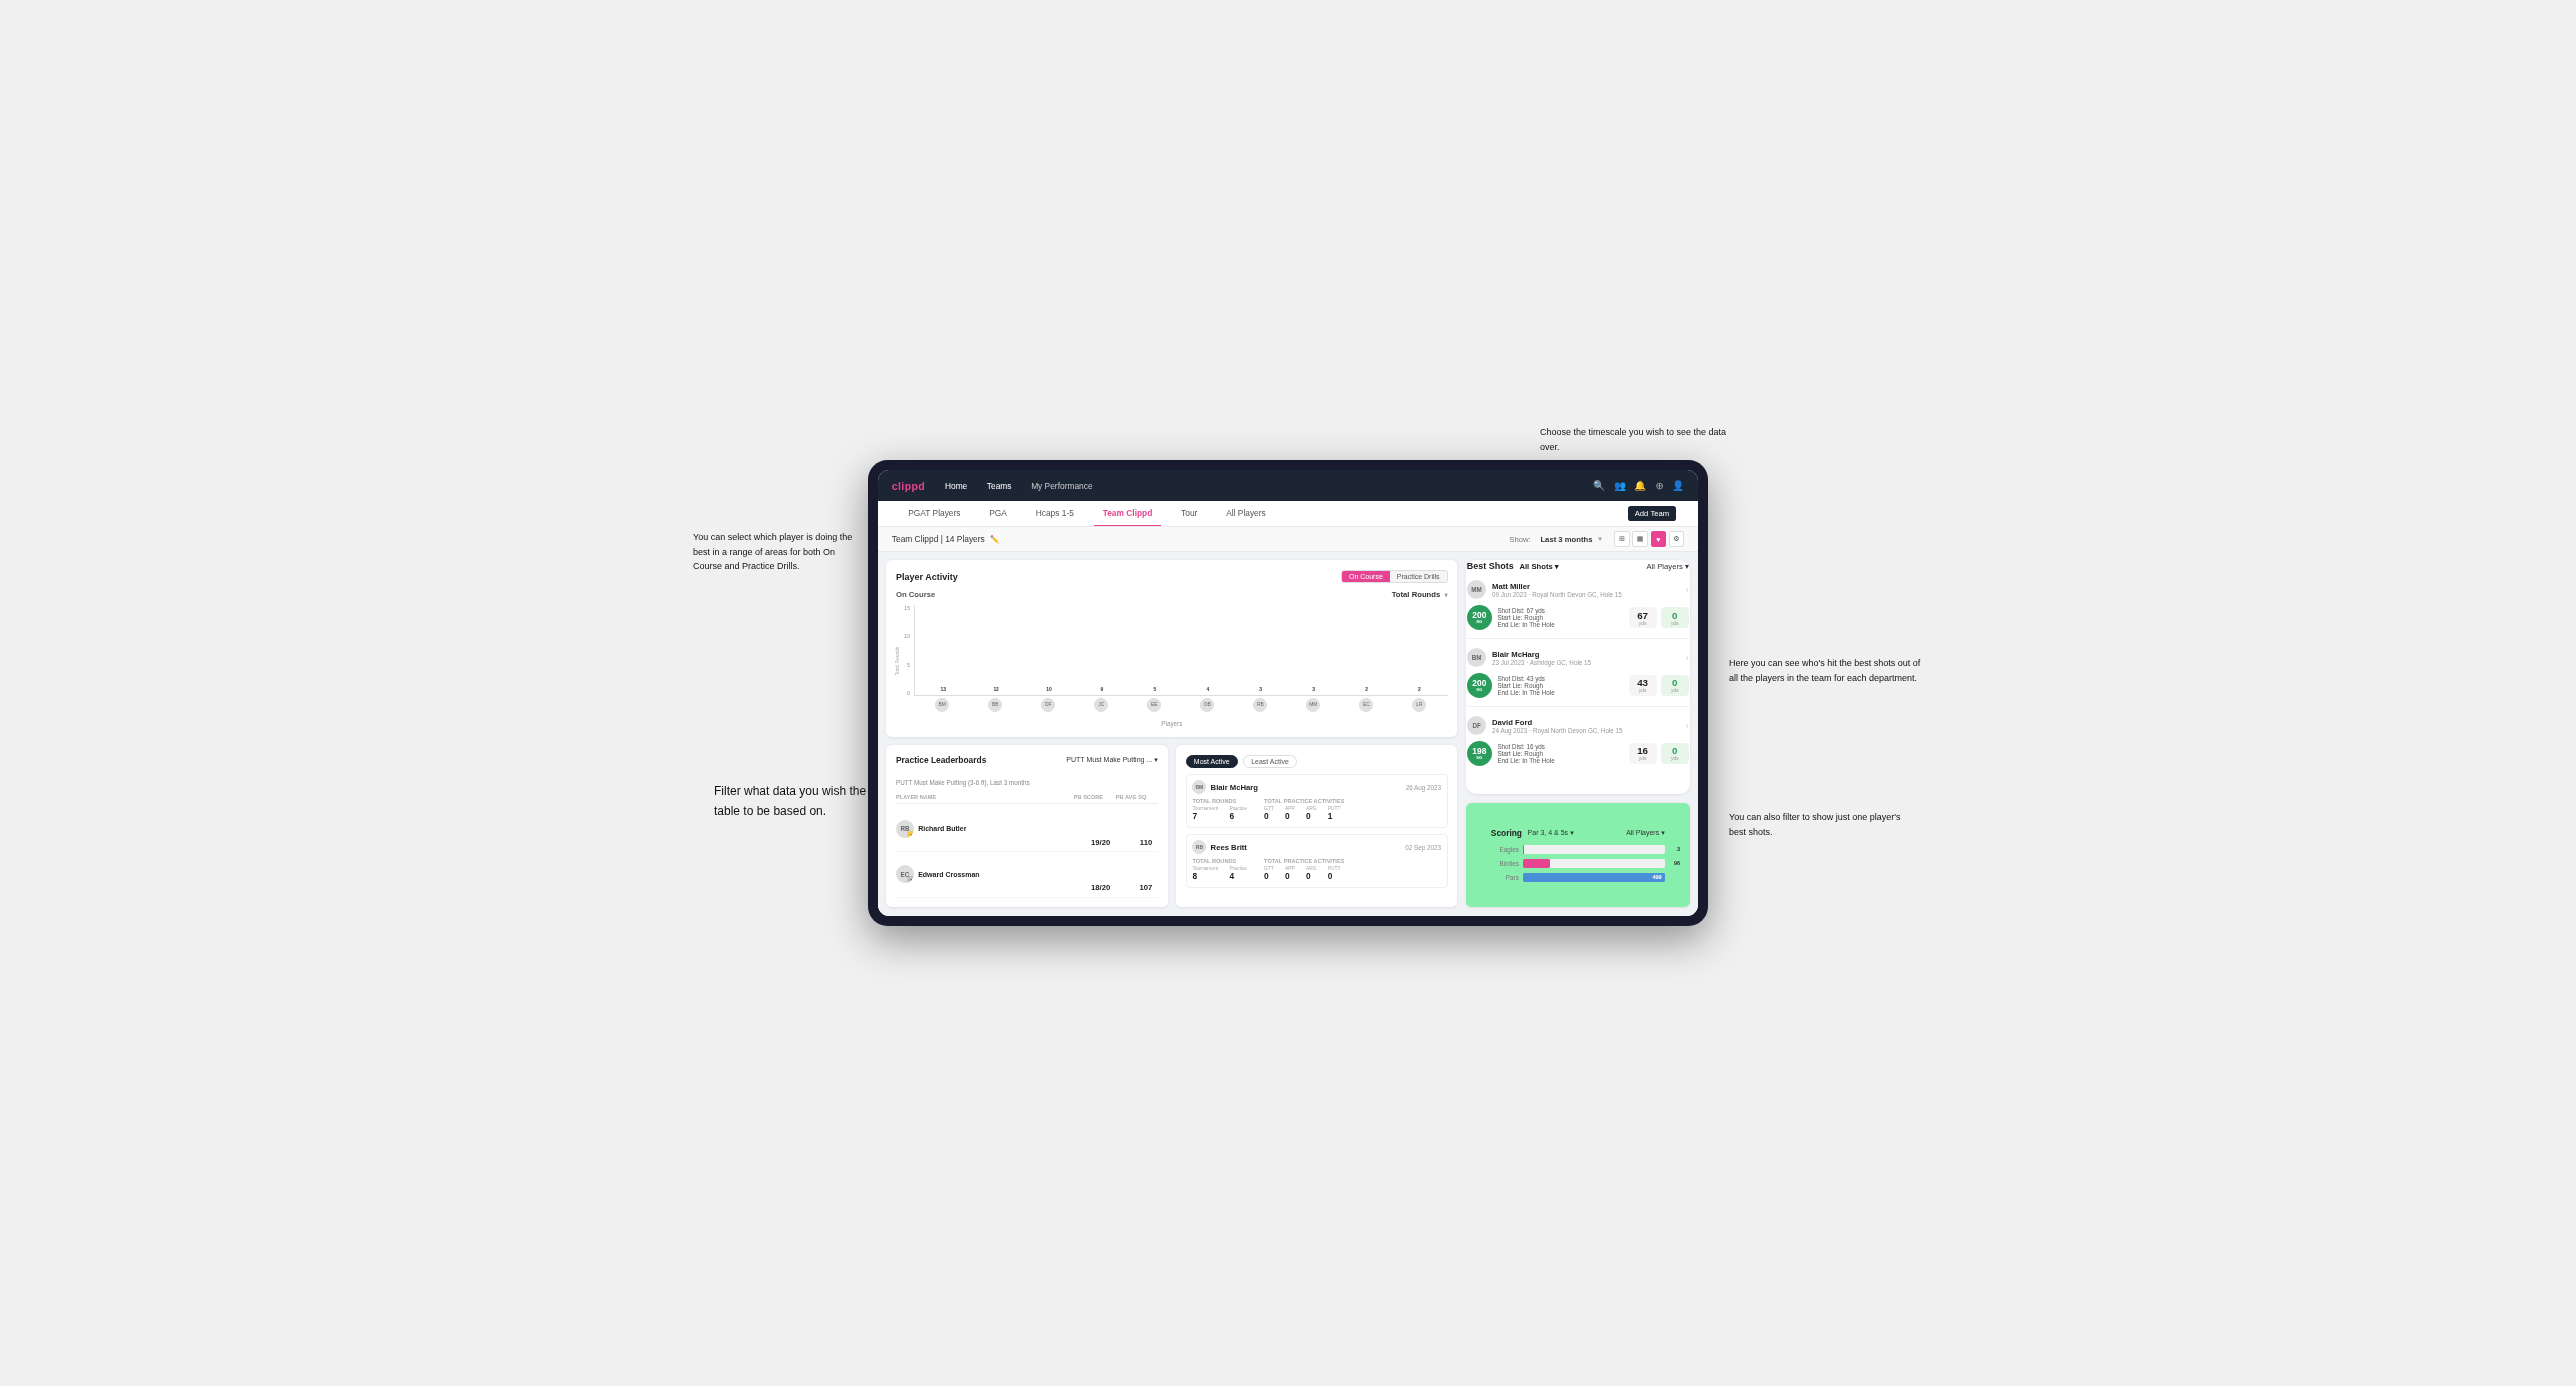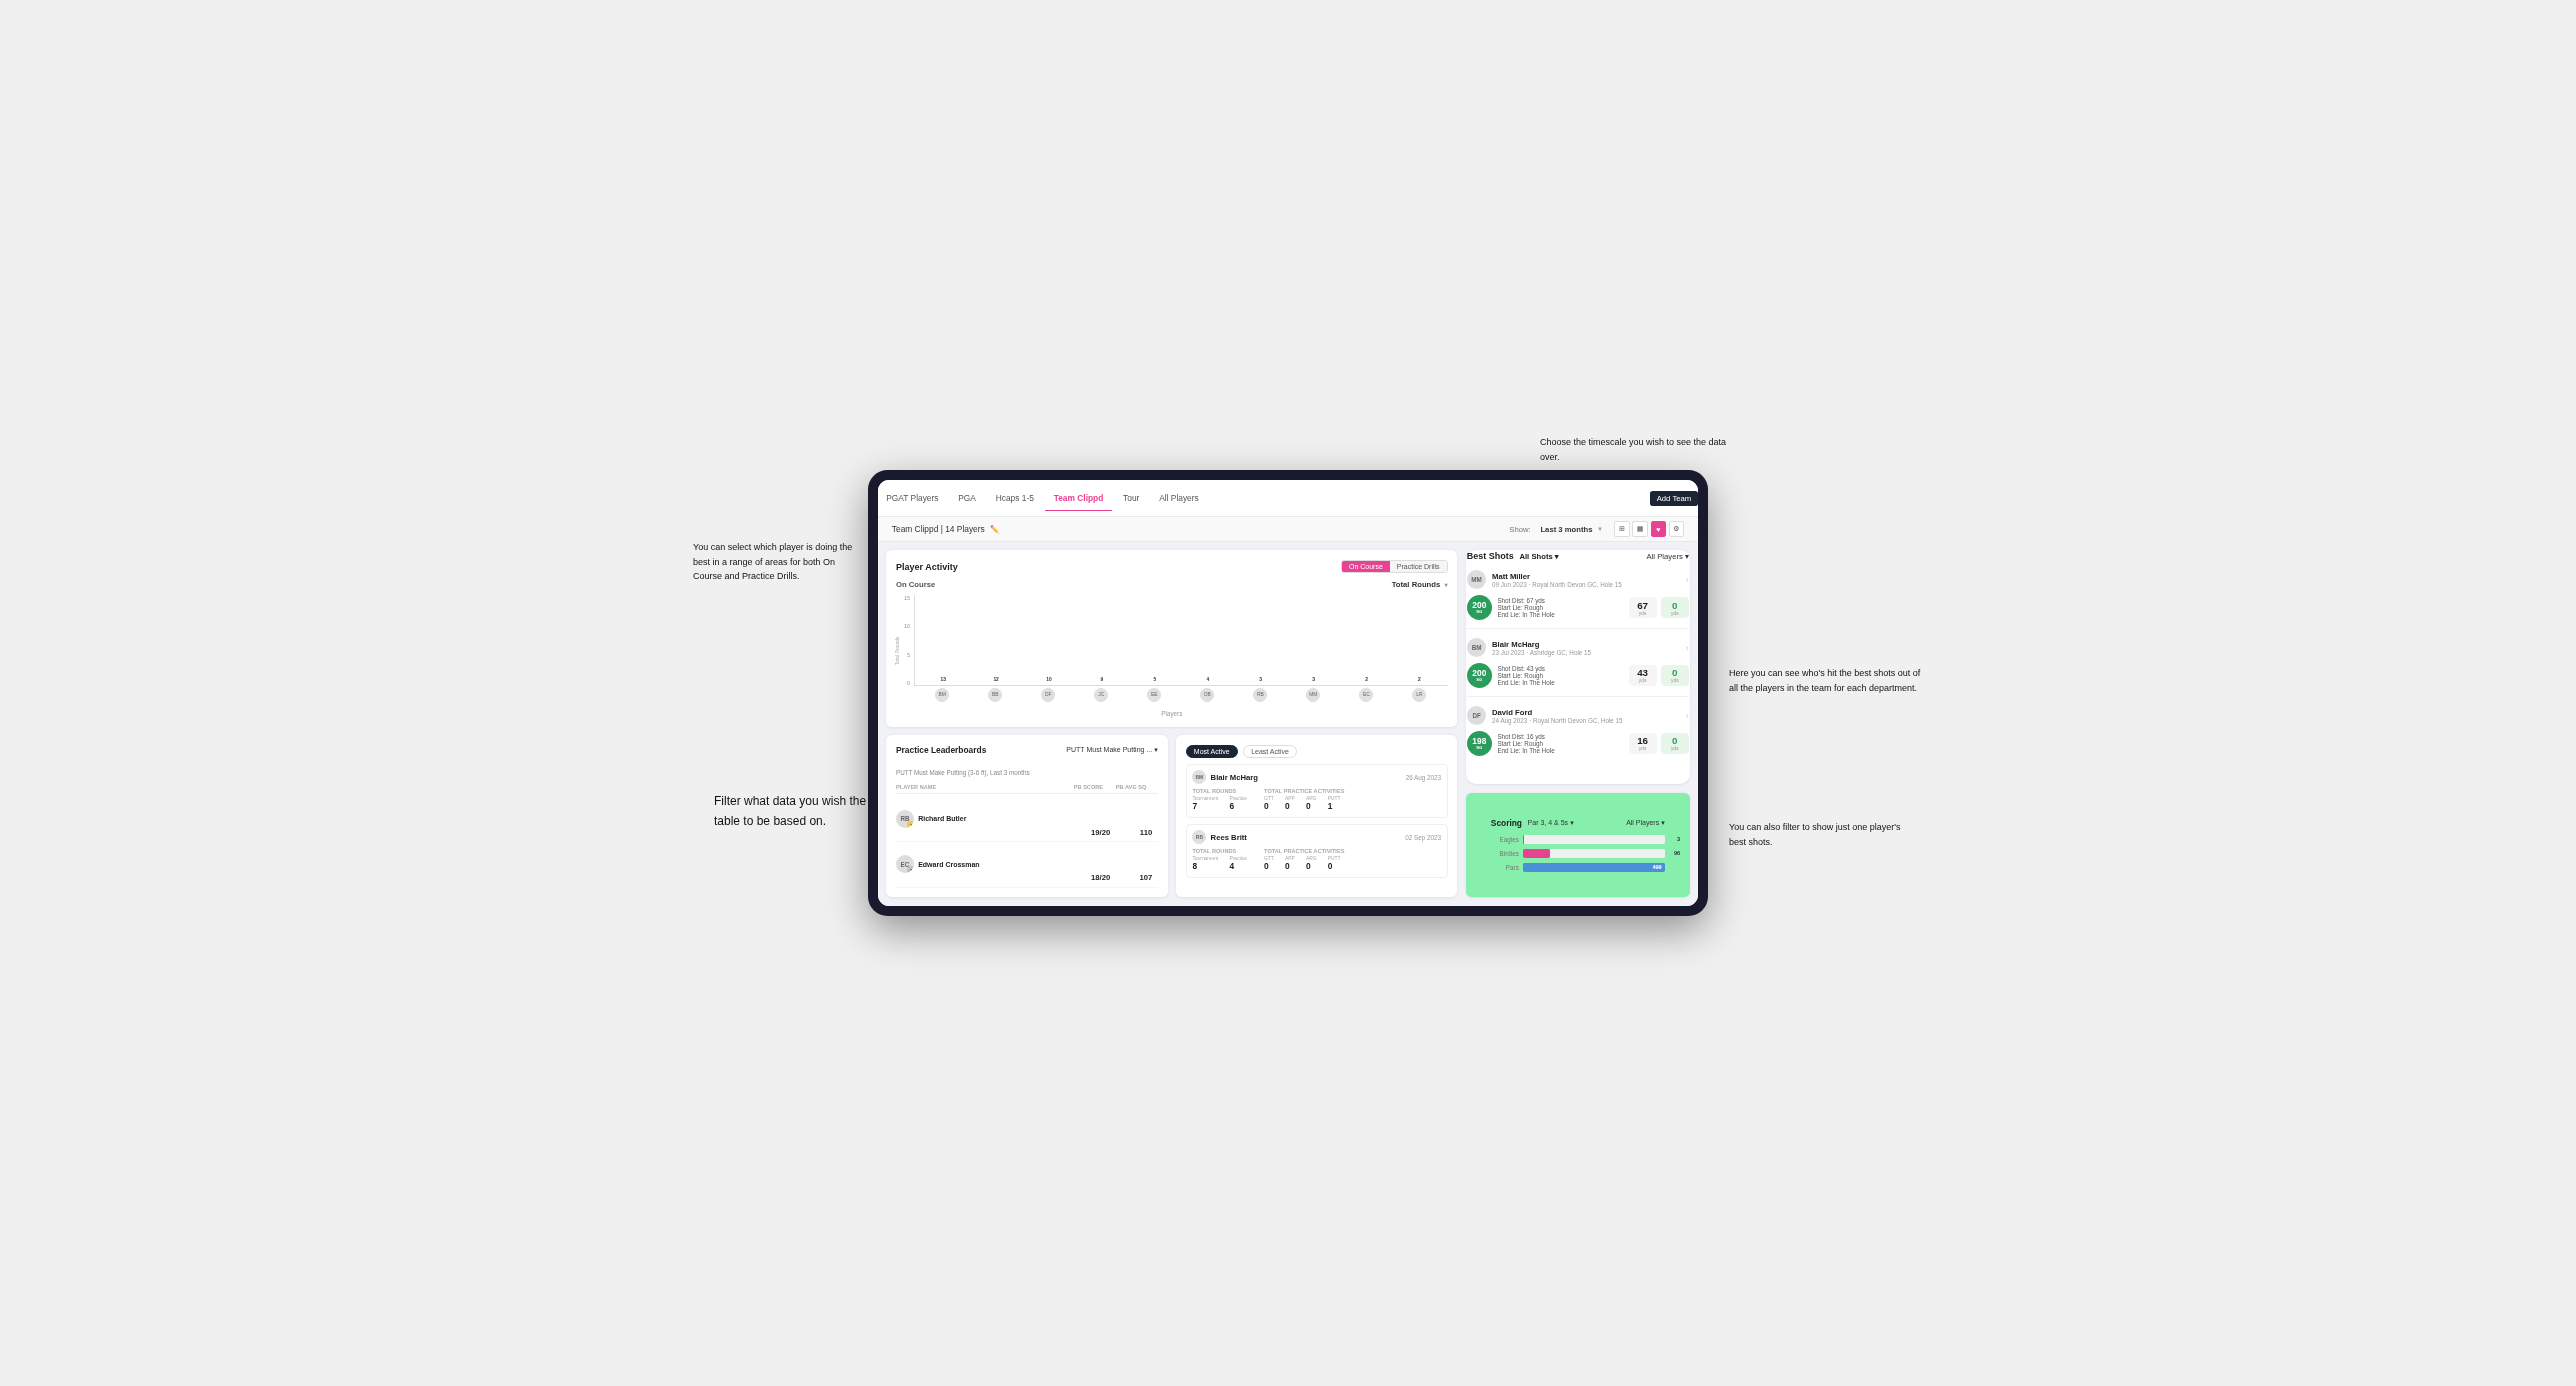--- a/index.html
+++ b/index.html
@@ -85,23 +85,23 @@
       font-size: 9.8px;
       cursor: pointer;
     }
 
     
     .sub-nav {
       background: #fff;
       border-bottom: 0.7px solid #e8e8e8;
       display: flex;
       align-items: center;
-      padding: 0 0;
-      height: 37px;
-      gap: 3px;
+      padding: 0 22px;
+      height: 26px;
+      gap: 12px;
     }
 
     .sub-nav-tab {
       font-size: 8.4px;
       color: #555;
       padding: 7px 8.4px;
       cursor: pointer;
       border-bottom: 1.4px solid transparent;
     }
 
@@ -792,20 +792,35 @@
     <span>Here you can see who's hit the best shots out of all the players in the team for each department.</span>
   </div>
 
   <div class="annotation" style="position:absolute; top:350px; right:-210px; text-align:left; max-width:189px; font-size:9px; line-height:1.6;">
     <span>You can also filter to show just one player's best shots.</span>
   </div>
 
   <div class="tablet-frame">
     <div class="tablet-screen">
 
+      <div class="top-nav">
+        <span class="brand-logo">clippd</span>
+        <div class="nav-links">
+          <span class="nav-link active">Home</span>
+          <span class="nav-link active">Teams</span>
+          <span class="nav-link">My Performance</span>
+        </div>
+        <div class="nav-icons">
+          <span class="nav-icon">🔍</span>
+          <span class="nav-icon">👥</span>
+          <span class="nav-icon">🔔</span>
+          <span class="nav-icon">⊕</span>
+          <span class="nav-icon">👤</span>
+        </div>
+      </div>
 
       <div class="sub-nav">
         <span class="sub-nav-tab">PGAT Players</span>
         <span class="sub-nav-tab">PGA</span>
         <span class="sub-nav-tab">Hcaps 1-5</span>
         <span class="sub-nav-tab active">Team Clippd</span>
         <span class="sub-nav-tab">Tour</span>
         <span class="sub-nav-tab">All Players</span>
         <div class="add-team-btn">Add Team</div>
       </div>

